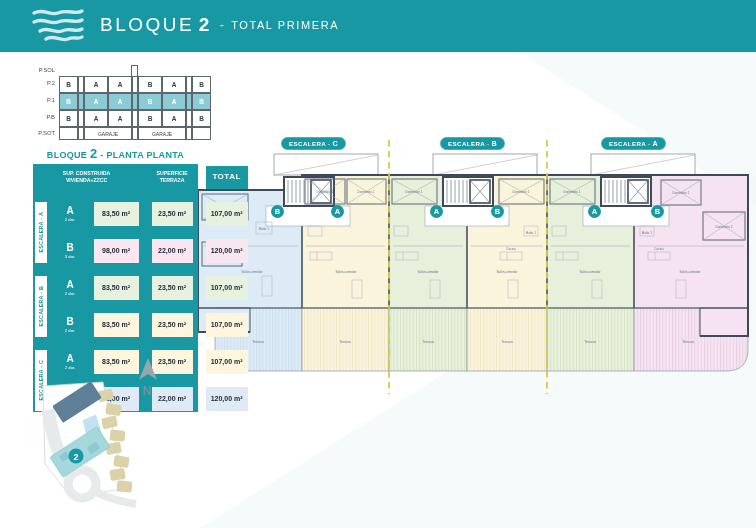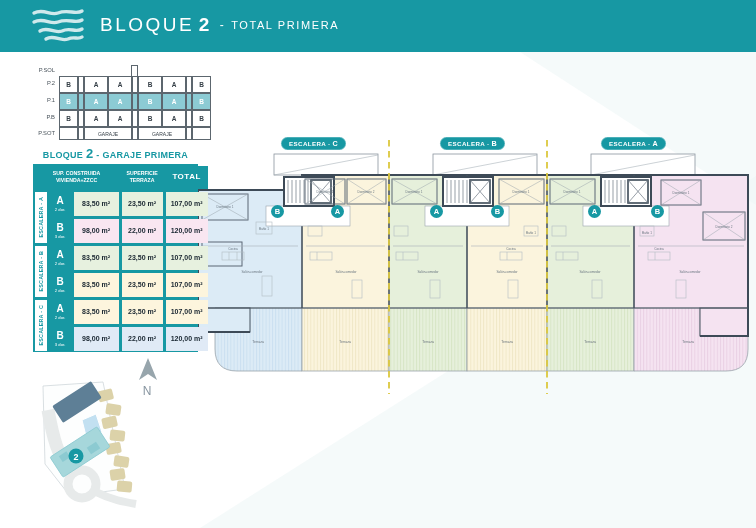--- a/index.html
+++ b/index.html
@@ -25,21 +25,21 @@
   .csx .hl{background:#8ccbd4;color:#fff;}
   .csx .g{font-size:5px;font-weight:normal;height:13px;}
   .csx-tower{position:absolute;left:103px;top:1px;width:7px;height:12px;background:#fff;
              border:0.5px solid #5c666e;box-sizing:border-box;}
 
   
   .spec{position:absolute;left:33px;top:146px;width:165px;z-index:4;}
   .spec-title{text-align:center;color:#1798a3;font-weight:bold;font-size:9px;letter-spacing:.3px;margin-bottom:3px;}
   .spec-title .big{font-size:13px;}
   .spec-grid{display:grid;grid-template-columns:12px 21px 45px 41px 42px;
-             grid-template-rows:23px repeat(6,24px);gap:3px;background:#1798a3;padding:1.6px;}
+             grid-template-rows:23px repeat(6,24px);gap:13px;background:#1798a3;padding:1.6px;}
   .spec .h{background:#1798a3;color:#fff;font-weight:bold;font-size:5.2px;line-height:1.3;
            display:flex;flex-direction:column;align-items:center;justify-content:center;text-align:center;}
   .spec .h.span3{grid-column:1/4;}
   .spec .h.total{font-size:8px;letter-spacing:.5px;}
   .spec .glabel{grid-column:1;grid-row:span 2;background:#fff;display:flex;align-items:center;justify-content:center;}
   .spec .glabel span{writing-mode:vertical-rl;transform:rotate(180deg);color:#1798a3;
                      font-size:5.4px;font-weight:bold;letter-spacing:.2px;white-space:nowrap;}
   .spec .unit{background:#1798a3;color:#fff;display:flex;flex-direction:column;align-items:center;justify-content:center;}
   .spec .unit .L{font-size:10px;font-weight:bold;line-height:1;}
   .spec .unit .d{font-size:4.2px;margin-top:1px;}
@@ -312,21 +312,21 @@
       <span class="c w-g g">GARAJE</span>
       <span class="c w-s g"></span>
       <span class="c w-b g"></span>
   </div>
 </div>
 
 <div class="spec">
   <div class="spec-title">
     <span>BLOQUE</span>
     <span class="big">2</span>
-    <span>- GARAJE PRIMERA</span>
+    <span>- PLANTA PLANTA</span>
   </div>
   <div class="spec-grid">
     <div class="h span3">
       <span>SUP. CONSTRUIDA</span>
         <span>VIVIENDA+ZZCC</span>
     </div>
     <div class="h">
       <span>SUPERFICIE</span>
         <span>TERRAZA</span>
     </div>

